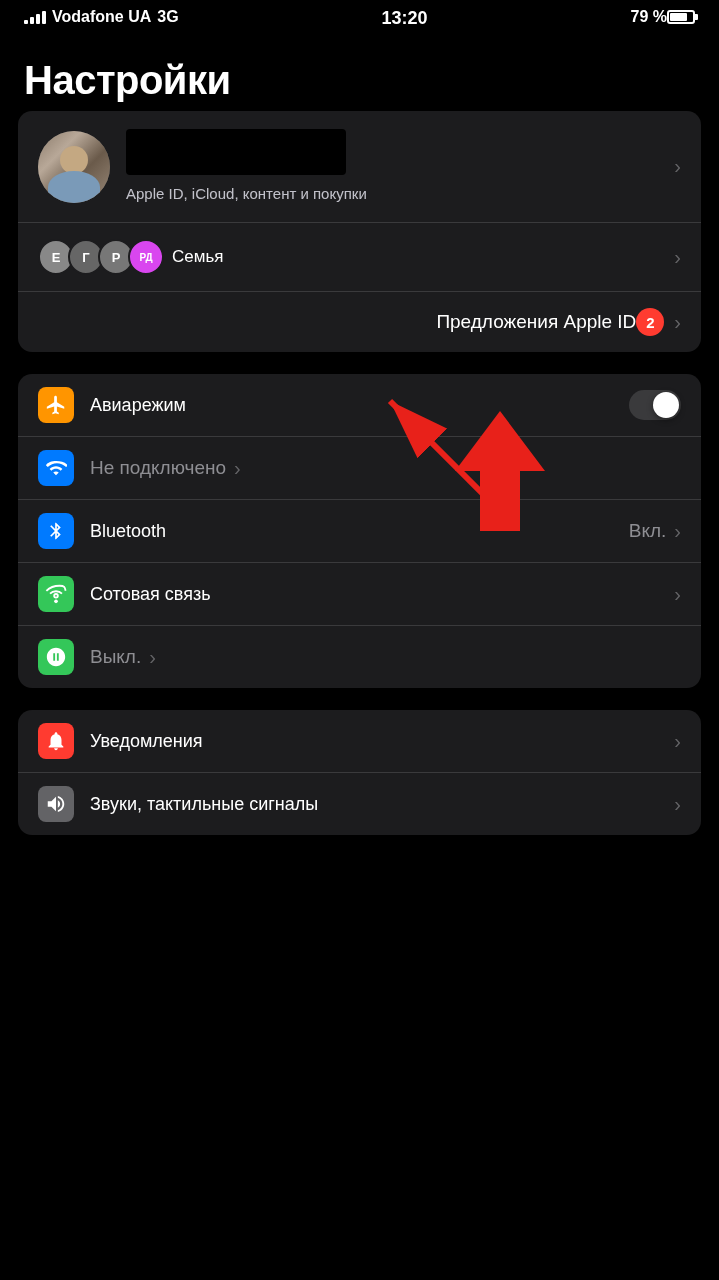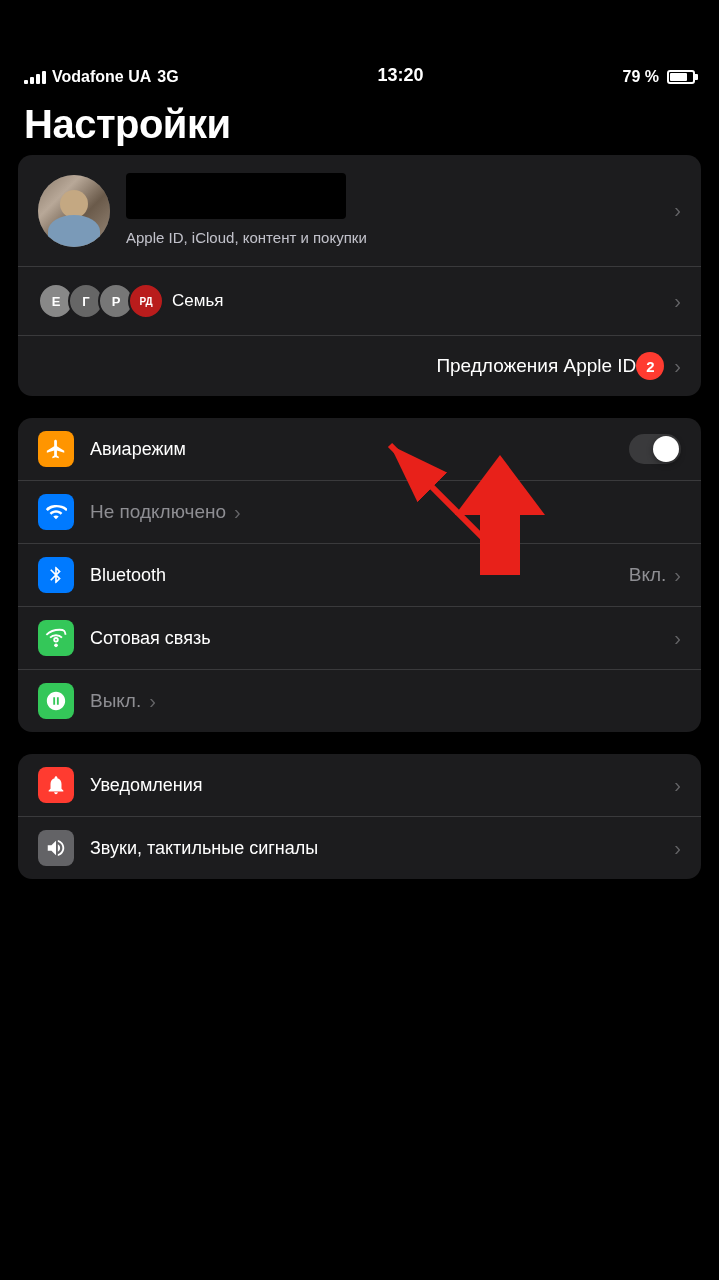--- a/index.html
+++ b/index.html
@@ -10,24 +10,23 @@
       font-family: -apple-system, 'SF Pro Display', 'Helvetica Neue', Arial, sans-serif;
       width: 719px;
       min-height: 1280px;
       overflow-x: hidden;
     }
 
     
     .status-bar {
       display: flex;
       justify-content: space-between;
-      align-items: flex-end;
-      padding: 27px 24px 8px;
+      align-items: flex-start;
+      padding: 8px 24px 8px;
       height: 50px;
-      margin-top: 44px;
     }
     .status-left {
       display: flex;
       align-items: center;
       gap: 6px;
       font-size: 16px;
       font-weight: 600;
     }
     .signal-bars {
       display: flex;
@@ -44,21 +43,21 @@
     .signal-bars span:nth-child(2) { height: 7px; }
     .signal-bars span:nth-child(3) { height: 10px; }
     .signal-bars span:nth-child(4) { height: 13px; }
     .status-center {
       font-size: 18px;
       font-weight: 600;
     }
     .status-right {
       display: flex;
       align-items: center;
-      gap: 8px;
+      gap: 0;
       font-size: 16px;
       font-weight: 600;
     }
     .battery-icon {
       width: 28px;
       height: 14px;
       border: 2px solid #fff;
       border-radius: 3px;
       position: relative;
       display: flex;
@@ -185,21 +184,21 @@
       align-items: center;
       justify-content: center;
       font-size: 13px;
       font-weight: 600;
       margin-right: -6px;
       color: #fff;
     }
     .family-avatar:nth-child(1) { background: #888; }
     .family-avatar:nth-child(2) { background: #666; }
     .family-avatar:nth-child(3) { background: #777; }
-    .family-avatar:nth-child(4) { background: #b91c1c; }
+    .family-avatar:nth-child(4) { background: #d946ef; }
     .family-label {
       flex: 1;
       font-size: 17px;
     }
 
     
     .suggestions-row {
       padding: 16px 20px;
       display: flex;
       align-items: center;

